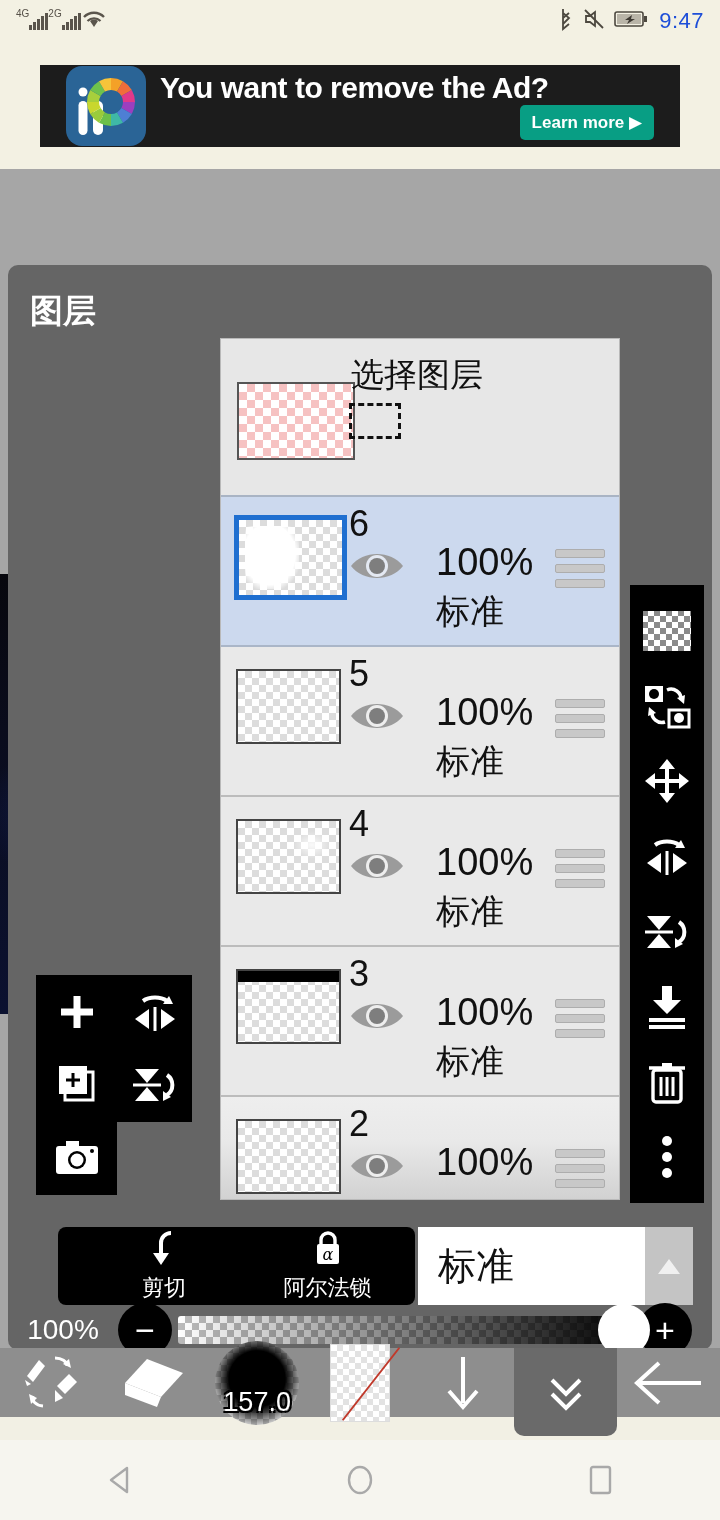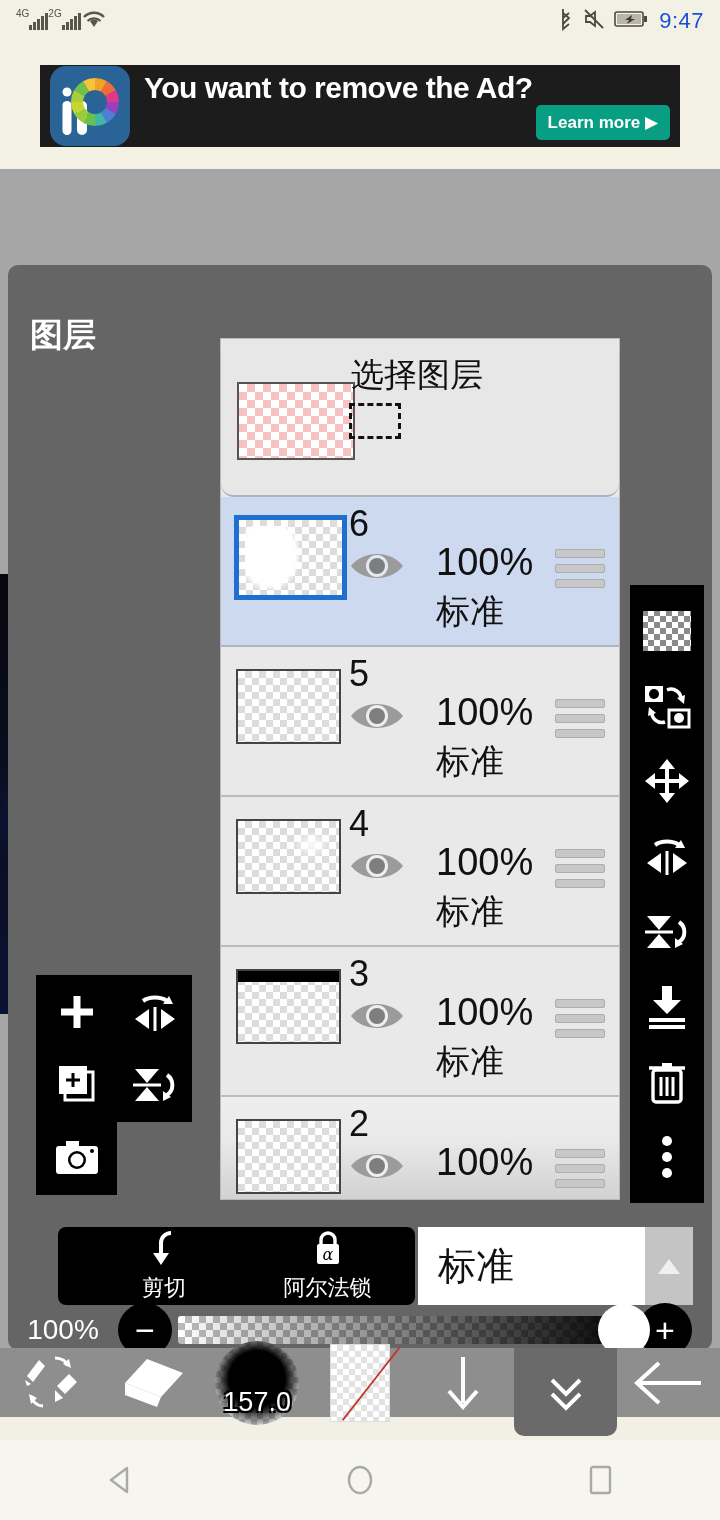--- a/index.html
+++ b/index.html
@@ -27,21 +27,21 @@
   .gtag { font-size: 10px; line-height: 9px; align-self: flex-start; }
   .clock { font-size: 22px; color: #1d4ed8; letter-spacing: .5px; }
 
   
   .adbar {
     position: absolute; left: 0; top: 42px; width: 720px; height: 127px;
     background: #f3f1e3; display: flex; align-items: center; justify-content: center;
   }
   .ad {
     width: 640px; height: 82px; background: #1c1c1c;
-    display: flex; align-items: center; padding: 0 10px; gap: 14px;
+    display: flex; align-items: center; padding: 0 26px; gap: 14px;
   }
   .ad-logo {
     width: 80px; height: 80px; border-radius: 16px; background: #2a6496;
     position: relative; flex: none;
   }
   .ad-txt { flex: 1; color: #fff; }
   .ad-l1 { font-size: 30px; font-weight: bold; letter-spacing: -.5px; }
   .ad-l2 { font-size: 27px; display: flex; align-items: center; gap: 10px; }
   .ad-btn {
     background: #089e84; color: #fff; font-size: 17px; font-weight: bold;
@@ -79,41 +79,41 @@
     letter-spacing:1px;
   }
   .preview-sub { position:absolute; right:10px; bottom:20px; color:#dfe7ff; font-size:5px; }
   .preview-sig { position:absolute; right:6px; bottom:5px; color:#cfd9f5; font-size:6px; }
 
   
   .layerpanel {
     position:absolute; left:8px; top:265px; width:704px; height:1085px;
     background:#656565; border-radius:10px;
   }
-  .lp-title { position:absolute; left:22px; top:24px; color:#fff; font-size:33px; font-weight:bold;margin-top:24px; }
+  .lp-title { position:absolute; left:22px; top:24px; color:#fff; font-size:33px; font-weight:bold; }
 
   
   .leftcluster { position:absolute; left:36px; top:975px; width:81px; height:220px; background:#000; }
   .lc-row2 { position:absolute; left:117px; top:975px; width:75px; height:147px; background:#000; }
   .tbtn { width:81px; height:73px; display:flex; align-items:center; justify-content:center; color:#fff; }
 
   
   .rightbar {
     position:absolute; left:630px; top:585px; width:74px; height:618px;
     background:#000; display:flex; flex-direction:column; align-items:center;
     justify-content:space-around; padding:8px 0;
   }
   .rb-item { width:58px; height:62px; display:flex; align-items:center; justify-content:center; }
 
   
   .layerlist {
     position:absolute; left:220px; top:338px; width:400px; height:862px;
     background:#e9e9e9; border:1px solid #b9b9b9; overflow:hidden;
   }
-  .ll-header { height:158px; background:#e7e7e7; position:relative; border-bottom:2px solid #a9b4c4;border-radius:13px; }
+  .ll-header { height:158px; background:#e7e7e7; position:relative; border-bottom:2px solid #a9b4c4; }
   .ll-head-thumb {
     position:absolute; left:16px; top:43px; width:118px; height:78px;
     border:2px solid #555;
     background-image:
       linear-gradient(45deg,#f6c2c2 25%, transparent 25%, transparent 75%, #f6c2c2 75%),
       linear-gradient(45deg,#f6c2c2 25%, #fff 25%, #fff 75%, #f6c2c2 75%);
     background-size:16px 16px; background-position:0 0, 8px 8px;
   }
   .ll-head-t1 { position:absolute; left:130px; top:14px; font-size:33px; color:#111; }
   .ll-head-dash {

